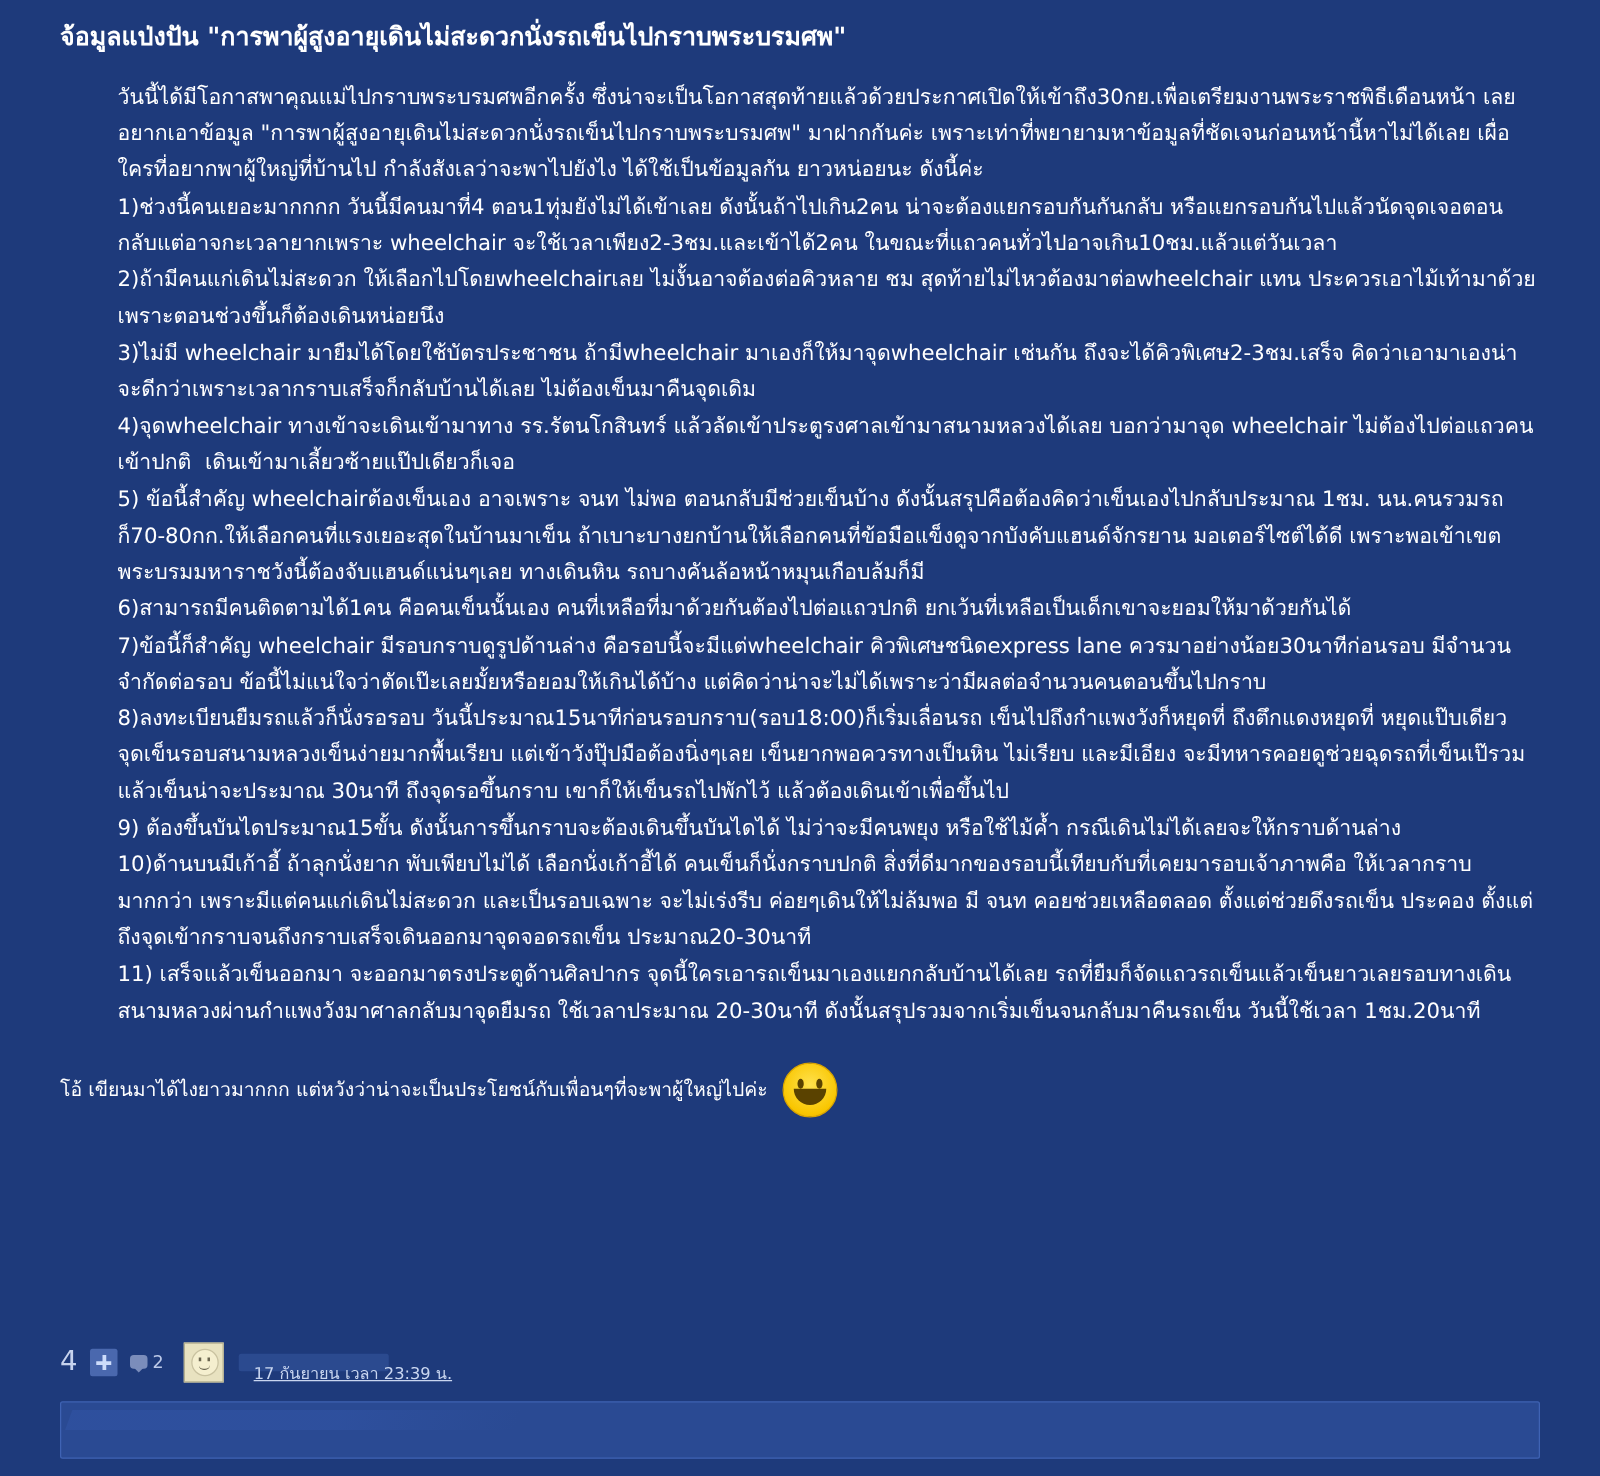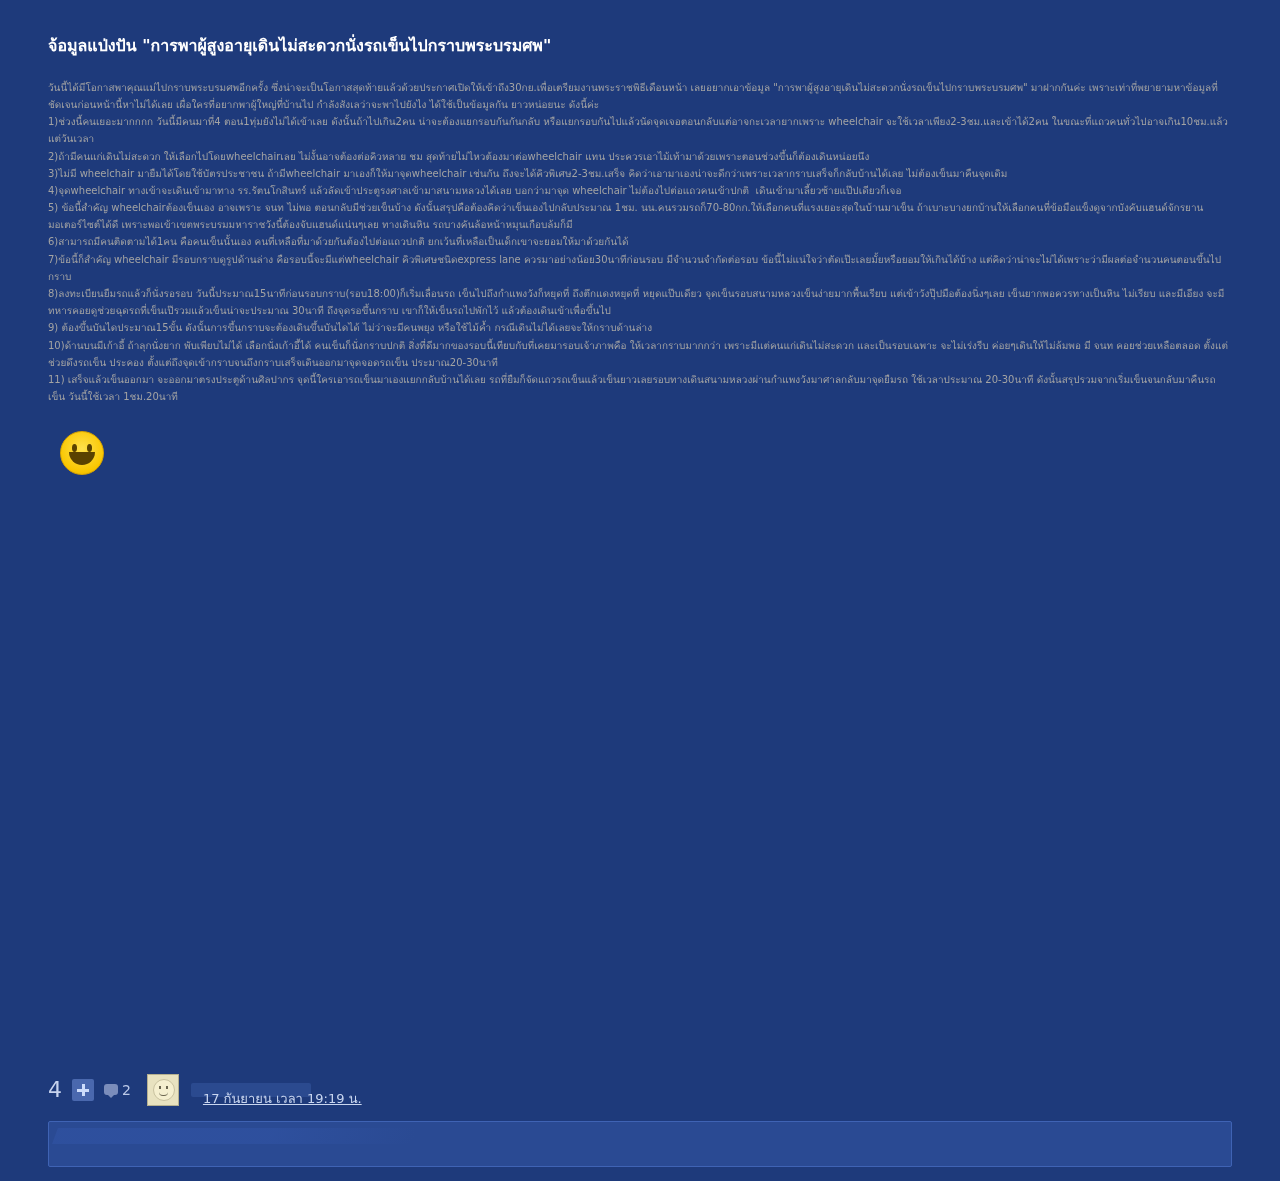--- a/index.html
+++ b/index.html
@@ -17,24 +17,24 @@
   }
   .page {
     position: relative;
     width: 1280px;
     height: 1181px;
     background: #1e3a7b;
     box-sizing: border-box;
     padding: 0 48px;
   }
   .post-title {
-    font-size: 16px;
+    font-size: 20px;
     font-weight: bold;
     color: #ffffff;
-    padding-top: 36px;
+    padding-top: 16px;
     line-height: 1.3;
     letter-spacing: 0px;
   }
   .tag-row {
     display: flex;
     align-items: center;
     margin-top: 14px;
     gap: 8px;
     position: relative;
   }
@@ -80,25 +80,26 @@
     position: absolute;
     left: 10px;
     top: 3px;
     width: 5px;
     height: 1px;
     background: #6d5a1f;
     box-shadow: 0 3px 0 #6d5a1f, 0 6px 0 #6d5a1f;
   }
   .body-text {
     margin-top: 22px;
-    font-size: 10px;
+    font-size: 17px;
     line-height: 1.72;
-    color: #a3a3a3;
+    color: #ffffff;
     white-space: pre-wrap;
     word-wrap: break-word;
+    margin-left: 46px;
   }
   .closing-row {
     margin-top: 26px;
     display: flex;
     align-items: center;
     font-size: 15.5px;
     line-height: 1.72;
   }
   .smiley {
     display: inline-block;
@@ -276,40 +277,41 @@
 4)จุดwheelchair ทางเข้าจะเดินเข้ามาทาง รร.รัตนโกสินทร์ แล้วลัดเข้าประตูรงศาลเข้ามาสนามหลวงได้เลย บอกว่ามาจุด wheelchair ไม่ต้องไปต่อแถวคนเข้าปกติ  เดินเข้ามาเลี้ยวซ้ายแป๊ปเดียวก็เจอ
 5) ข้อนี้สำคัญ wheelchairต้องเข็นเอง อาจเพราะ จนท ไม่พอ ตอนกลับมีช่วยเข็นบ้าง ดังนั้นสรุปคือต้องคิดว่าเข็นเองไปกลับประมาณ 1ชม. นน.คนรวมรถก็70-80กก.ให้เลือกคนที่แรงเยอะสุดในบ้านมาเข็น ถ้าเบาะบางยกบ้านให้เลือกคนที่ข้อมือแข็งดูจากบังคับแฮนด์จักรยาน มอเตอร์ไซต์ได้ดี เพราะพอเข้าเขตพระบรมมหาราชวังนี้ต้องจับแฮนด์แน่นๆเลย ทางเดินหิน รถบางคันล้อหน้าหมุนเกือบล้มก็มี
 6)สามารถมีคนติดตามได้1คน คือคนเข็นนั้นเอง คนที่เหลือที่มาด้วยกันต้องไปต่อแถวปกติ ยกเว้นที่เหลือเป็นเด็กเขาจะยอมให้มาด้วยกันได้
 7)ข้อนี้ก็สำคัญ wheelchair มีรอบกราบดูรูปด้านล่าง คือรอบนี้จะมีแต่wheelchair คิวพิเศษชนิดexpress lane ควรมาอย่างน้อย30นาทีก่อนรอบ มีจำนวนจำกัดต่อรอบ ข้อนี้ไม่แน่ใจว่าตัดเป๊ะเลยมั้ยหรือยอมให้เกินได้บ้าง แต่คิดว่าน่าจะไม่ได้เพราะว่ามีผลต่อจำนวนคนตอนขึ้นไปกราบ
 8)ลงทะเบียนยืมรถแล้วก็นั่งรอรอบ วันนี้ประมาณ15นาทีก่อนรอบกราบ(รอบ18:00)ก็เริ่มเลื่อนรถ เข็นไปถึงกำแพงวังก็หยุดที่ ถึงตึกแดงหยุดที่ หยุดแป๊บเดียว จุดเข็นรอบสนามหลวงเข็นง่ายมากพื้นเรียบ แต่เข้าวังปุ๊ปมือต้องนิ่งๆเลย เข็นยากพอควรทางเป็นหิน ไม่เรียบ และมีเอียง จะมีทหารคอยดูช่วยฉุดรถที่เข็นเป๊รวมแล้วเข็นน่าจะประมาณ 30นาที ถึงจุดรอขึ้นกราบ เขาก็ให้เข็นรถไปพักไว้ แล้วต้องเดินเข้าเพื่อขึ้นไป
 9) ต้องขึ้นบันไดประมาณ15ขั้น ดังนั้นการขึ้นกราบจะต้องเดินขึ้นบันไดได้ ไม่ว่าจะมีคนพยุง หรือใช้ไม้ค้ำ กรณีเดินไม่ได้เลยจะให้กราบด้านล่าง
 10)ด้านบนมีเก้าอี้ ถ้าลุกนั่งยาก พับเพียบไม่ได้ เลือกนั่งเก้าอี้ได้ คนเข็นก็นั่งกราบปกติ สิ่งที่ดีมากของรอบนี้เทียบกับที่เคยมารอบเจ้าภาพคือ ให้เวลากราบมากกว่า เพราะมีแต่คนแก่เดินไม่สะดวก และเป็นรอบเฉพาะ จะไม่เร่งรีบ ค่อยๆเดินให้ไม่ล้มพอ มี จนท คอยช่วยเหลือตลอด ตั้งแต่ช่วยดึงรถเข็น ประคอง ตั้งแต่ถึงจุดเข้ากราบจนถึงกราบเสร็จเดินออกมาจุดจอดรถเข็น ประมาณ20-30นาที
 11) เสร็จแล้วเข็นออกมา จะออกมาตรงประตูด้านศิลปากร จุดนี้ใครเอารถเข็นมาเองแยกกลับบ้านได้เลย รถที่ยืมก็จัดแถวรถเข็นแล้วเข็นยาวเลยรอบทางเดินสนามหลวงผ่านกำแพงวังมาศาลกลับมาจุดยืมรถ ใช้เวลาประมาณ 20-30นาที ดังนั้นสรุปรวมจากเริ่มเข็นจนกลับมาคืนรถเข็น วันนี้ใช้เวลา 1ชม.20นาที</div>
 
   <div class="closing-row">
+    <span>โอ้ เขียนมาได้ไงยาวมากกก แต่หวังว่าน่าจะเป็นประโยชน์กับเพื่อนๆที่จะพาผู้ใหญ่ไปค่ะ</span>
     <span class="smiley">
       <span class="eye left"></span>
       <span class="eye right"></span>
       <span class="mouth"></span>
     </span>
   </div>
 
   <div class="meta-row">
     <span class="like-count">4</span>
     <span class="plus-btn"></span>
     <span class="comment-chip">
       <span class="comment-bubble"></span>
       <span>2</span>
     </span>
     <span class="avatar">
         <span class="face"></span>
       </span>
     <span class="meta-stack">
       <span class="author-name"></span>
     </span>
-    <span class="timestamp">17 กันยายน เวลา 19:19 น.</span>
+    <span class="timestamp">17 กันยายน เวลา 23:39 น.</span>
   </div>
 
   <div class="reply-box">
     <span class="ghost"></span>
   </div>
 
 </div>
 
 </body></html>

